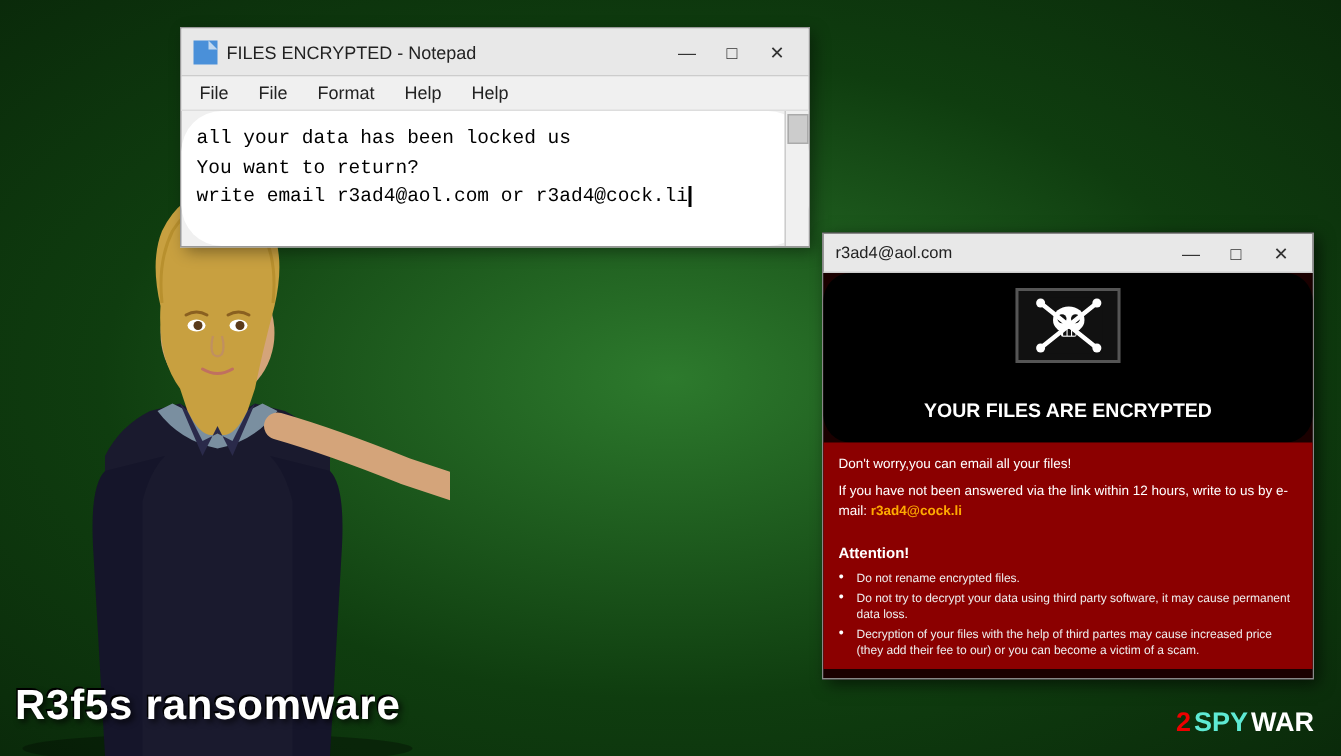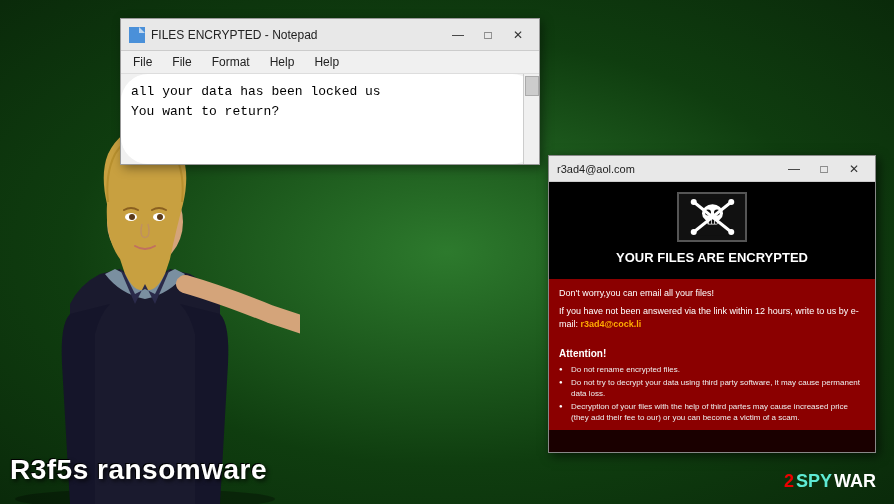--- a/index.html
+++ b/index.html
@@ -160,21 +160,22 @@
       padding: 0;
       min-height: 270px;
     }
 
     .ransom-skull-area {
       background: #000;
       display: flex;
       align-items: center;
       padding: 10px;
       flex-direction: column;
-      gap: 4px;
+      gap: 20px;
+      border-radius: 18px;
     }
 
     .skull-flag {
       width: 70px;
       height: 50px;
       background: #111;
       border: 2px solid #555;
       display: flex;
       align-items: center;
       justify-content: center;
@@ -382,20 +383,23 @@
     <span class="menu-item">File</span>
     <span class="menu-item">File</span>
     <span class="menu-item">Format</span>
     <span class="menu-item">Help</span>
     <span class="menu-item">Help</span>
   </div>
   <div style="display:flex; position:relative;">
     <div class="notepad-content" style="flex:1;">
       <div>all your data has been locked us</div>
       <div>You want to return?</div>
+      <div>
+        <span>write email r3ad4@aol.com or r3ad4@cock.li</span><span class="cursor"></span>
+      </div>
     </div>
     <div class="notepad-scrollbar">
       <div style="width:14px;height:20px;background:#ccc;margin:2px 1px;border:1px solid #aaa;"></div>
     </div>
   </div>
 </div>
 
 <div class="ransom-window">
   <div class="ransom-titlebar">
     <span class="ransom-title-text">r3ad4@aol.com</span>

